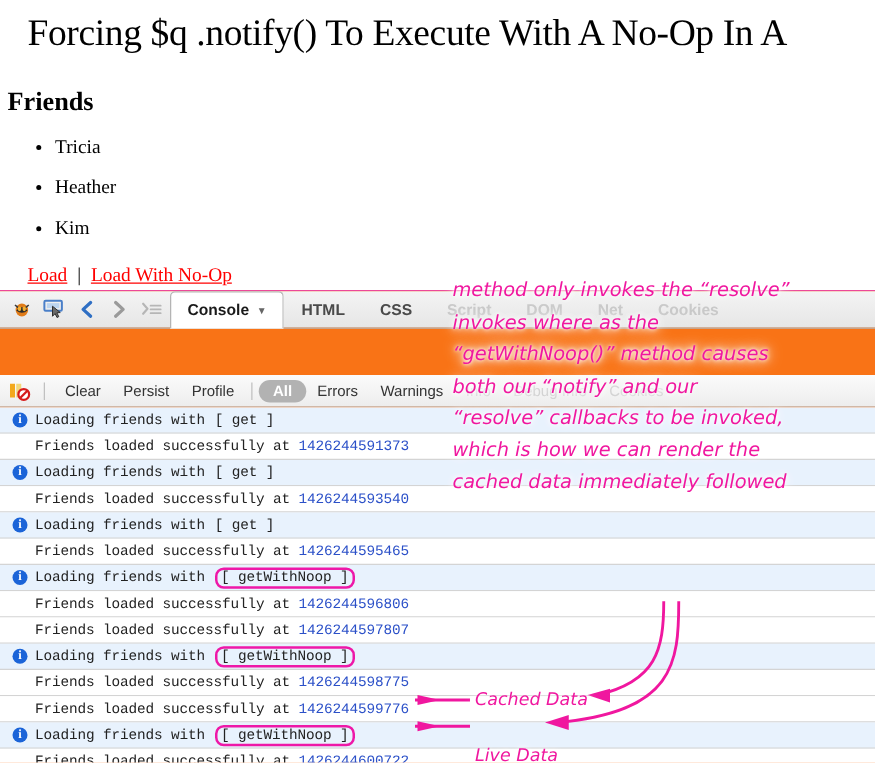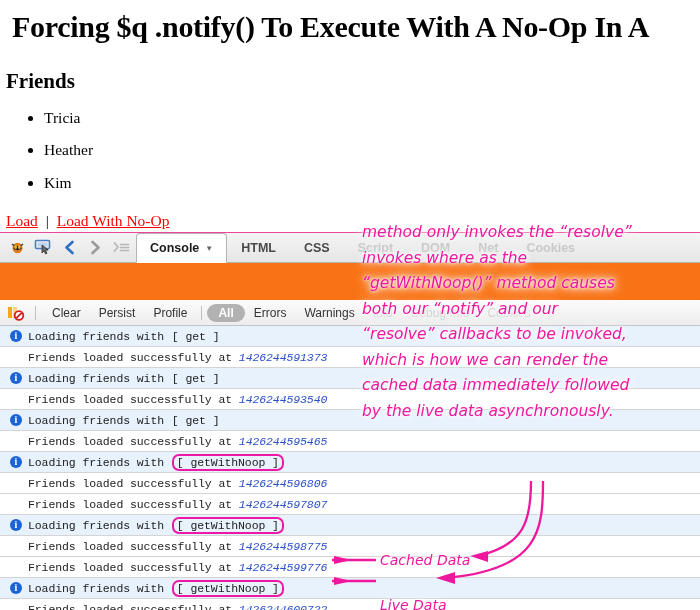--- a/index.html
+++ b/index.html
@@ -10,26 +10,26 @@
     font-family: "Liberation Serif", serif;
     overflow: hidden;
     position: relative;
   }
 
   
   #page-area { padding: 6px 0 0 6px; position: relative; }
 
   #article-title {
     font-family: "Liberation Serif", serif;
-    font-weight: bold;
+    font-weight: normal;
     font-size: 30px;
     line-height: 1.12;
     color: #000;
     white-space: nowrap;
-    margin: 4px 0 0 6px;
+    margin: 4px 0 0 16px;
     letter-spacing: -0.3px;
   }
 
   #friends-heading {
     font-family: "Liberation Serif", serif;
     font-weight: bold;
     font-size: 21px;
     color: #000;
     margin: 25px 0 0 0;
   }
@@ -41,21 +41,21 @@
   }
   #friends-list li {
     font-family: "Liberation Serif", serif;
     font-size: 15.5px;
     line-height: 1.33;
     color: #000;
     margin-top: 12px;
   }
 
   #links-row {
-    margin: 19px 0 0 0;
+    margin: 19px 0 0 16px;
     font-family: "Liberation Serif", serif;
     font-size: 15.5px;
     color: #000;
   }
   #links-row a {
     color: #ff0000;
     text-decoration: underline;
   }
   #links-row .sep { color: #000; padding: 0 4px; }
 
@@ -175,21 +175,21 @@
     border-radius: 50%;
     background: #1b64d8;
     color: #fff;
     font-family: "Liberation Serif", serif;
     font-size: 10px;
     font-weight: bold;
     line-height: 12px;
     text-align: center;
   }
   .log-text { letter-spacing: -0.1px; }
-  .num { color: #2b50c8; font-style: italic; }
+  .num { color: #2b50c8; }
   .arg-box {
     display: inline-block;
     padding: 0 1px;
   }
   .arg-box.hl {
     border: 2px solid #ee18a8;
     border-radius: 7px;
     padding: 0 3px;
     margin: 0 1px;
     position: relative;
@@ -426,21 +426,20 @@
 </div>
 
 <div id="annotation">
     <div class="ann-line">method only invokes the “resolve”</div>
     <div class="ann-line">invokes where as the</div>
     <div class="ann-line">“getWithNoop()” method causes</div>
     <div class="ann-line">both our “notify” and our</div>
     <div class="ann-line">“resolve” callbacks to be invoked,</div>
     <div class="ann-line">which is how we can render the</div>
     <div class="ann-line">cached data immediately followed</div>
-    <div class="ann-line">by the live data asynchronously.</div>
   </div>
 
 <div class="ann-label" id="label-cached">Cached Data</div>
 <div class="ann-label" id="label-live">Live Data</div>
 
 <svg id="ann-svg">
 
   <path d="M332 560 H376" stroke="#f0179f" stroke-width="2.4" fill="none"></path>
   <path d="M332 581 H376" stroke="#f0179f" stroke-width="2.4" fill="none"></path>
 

